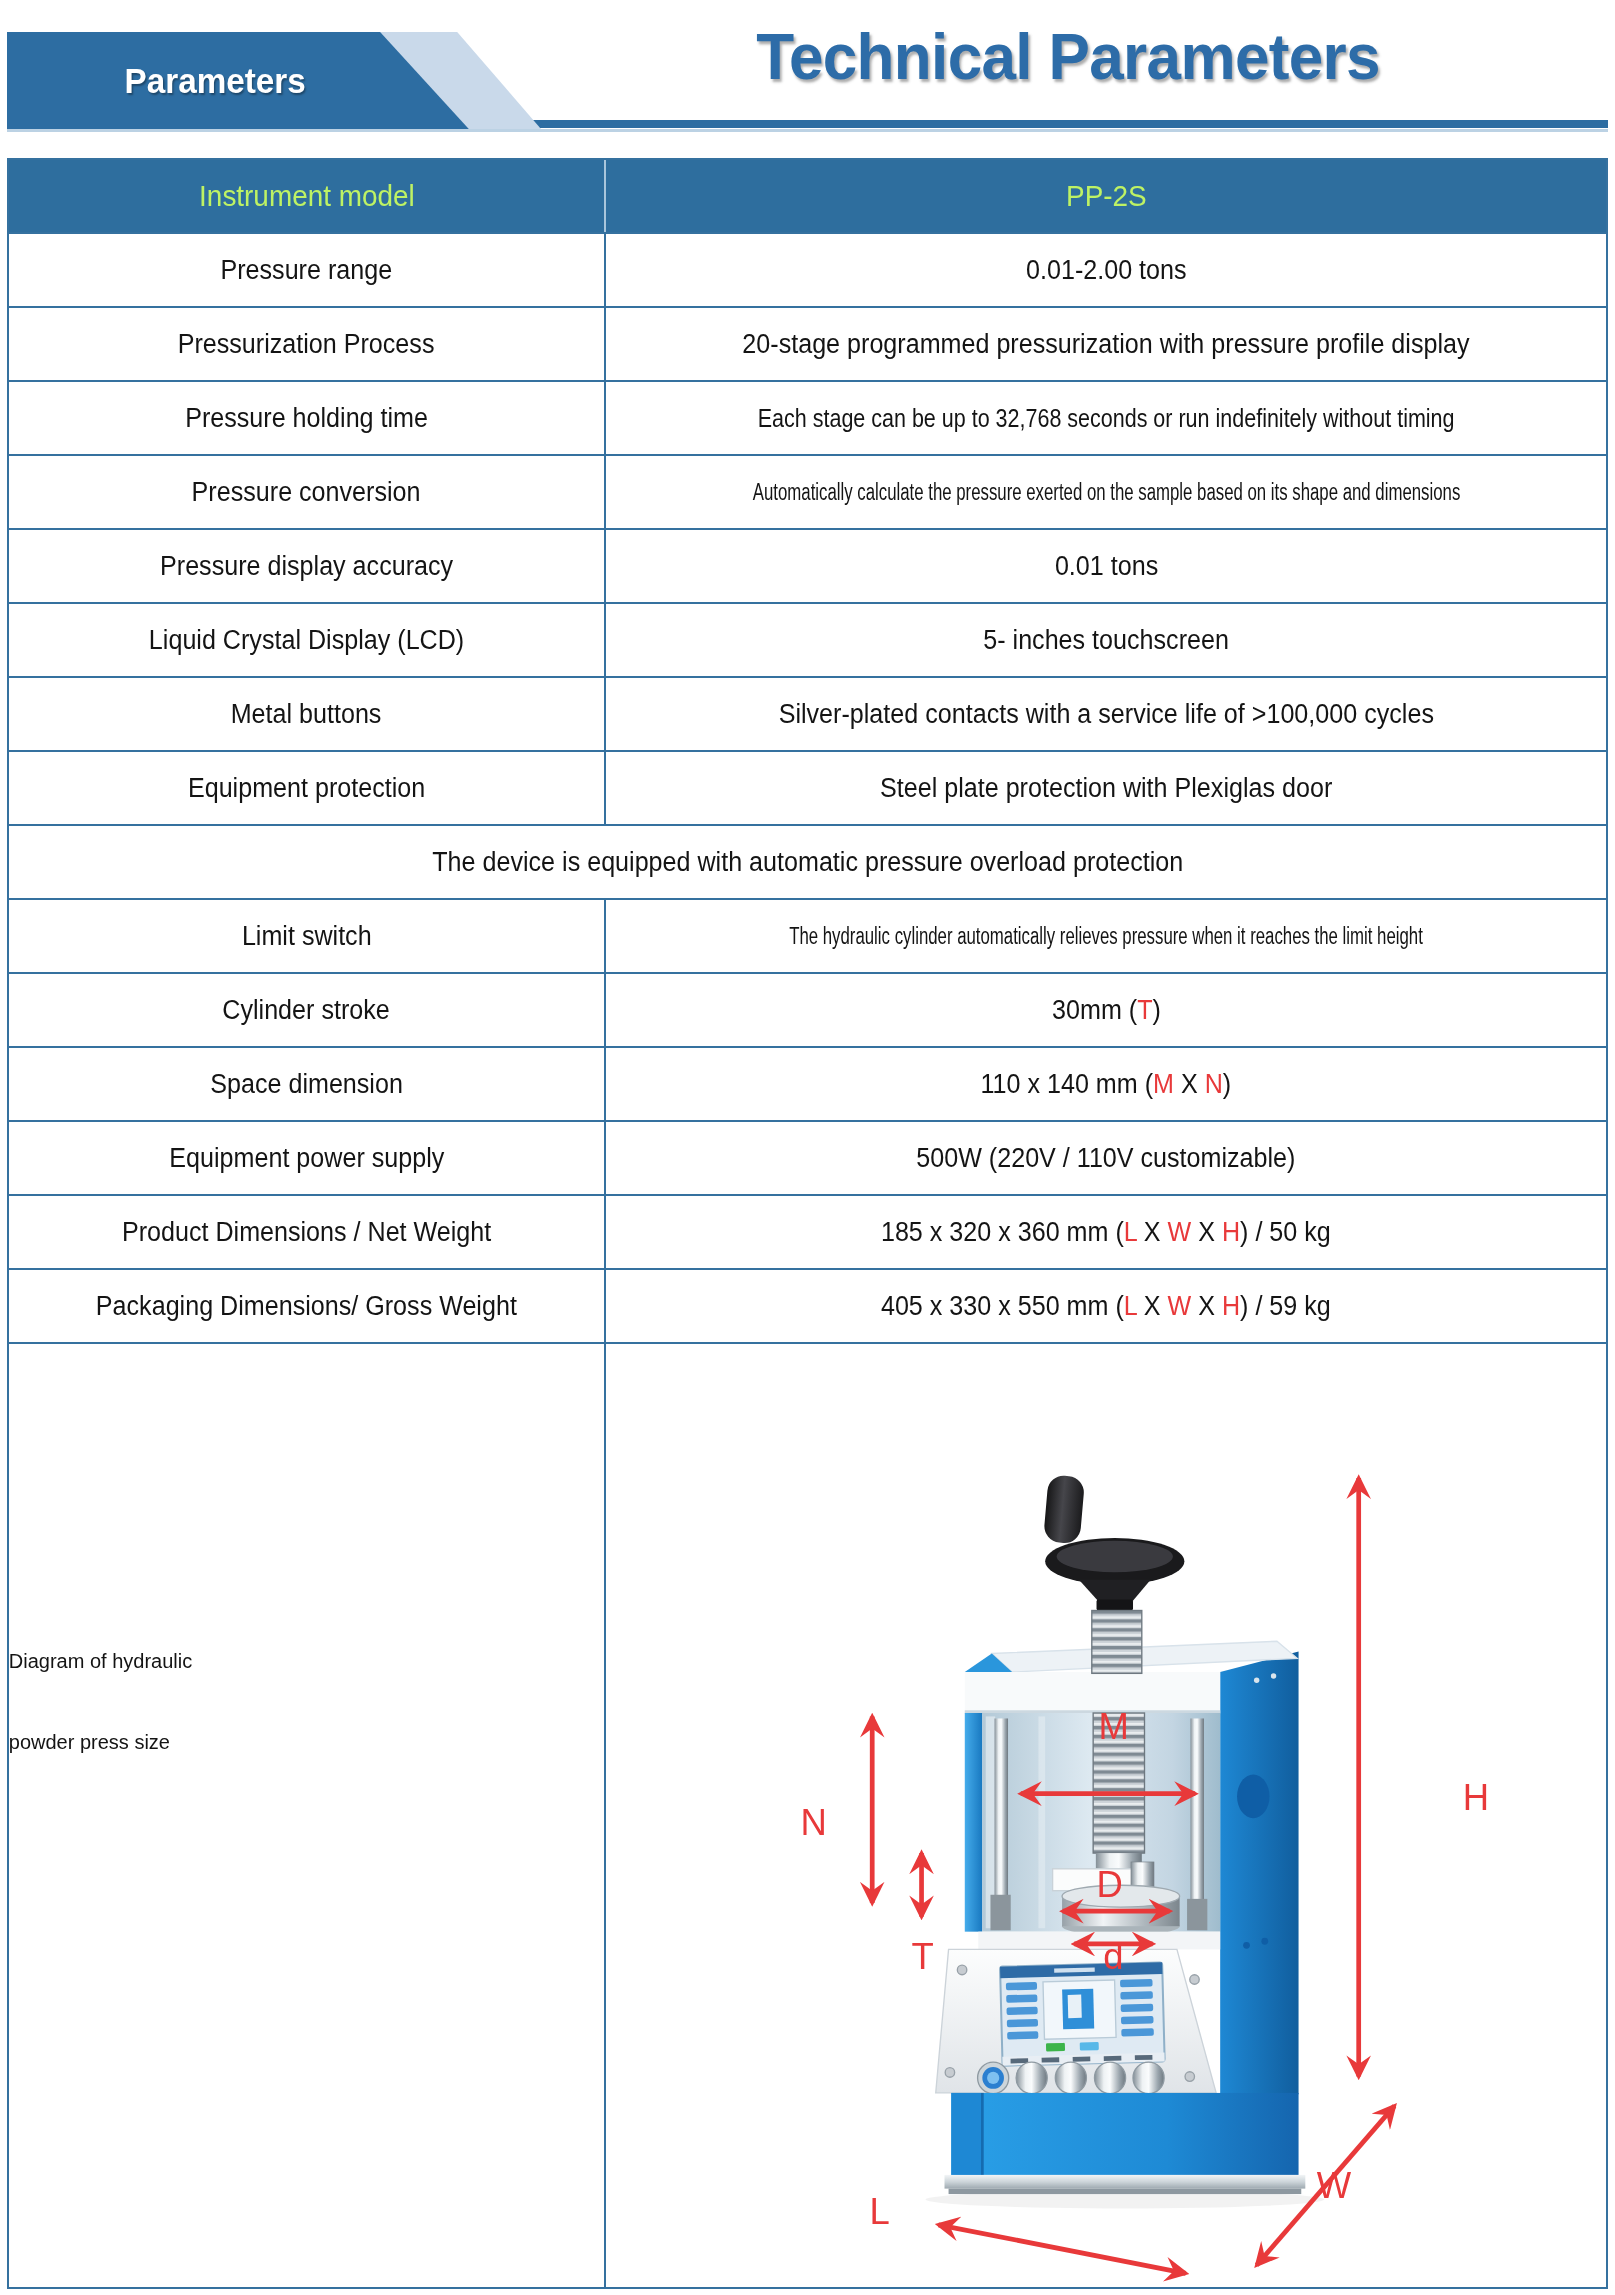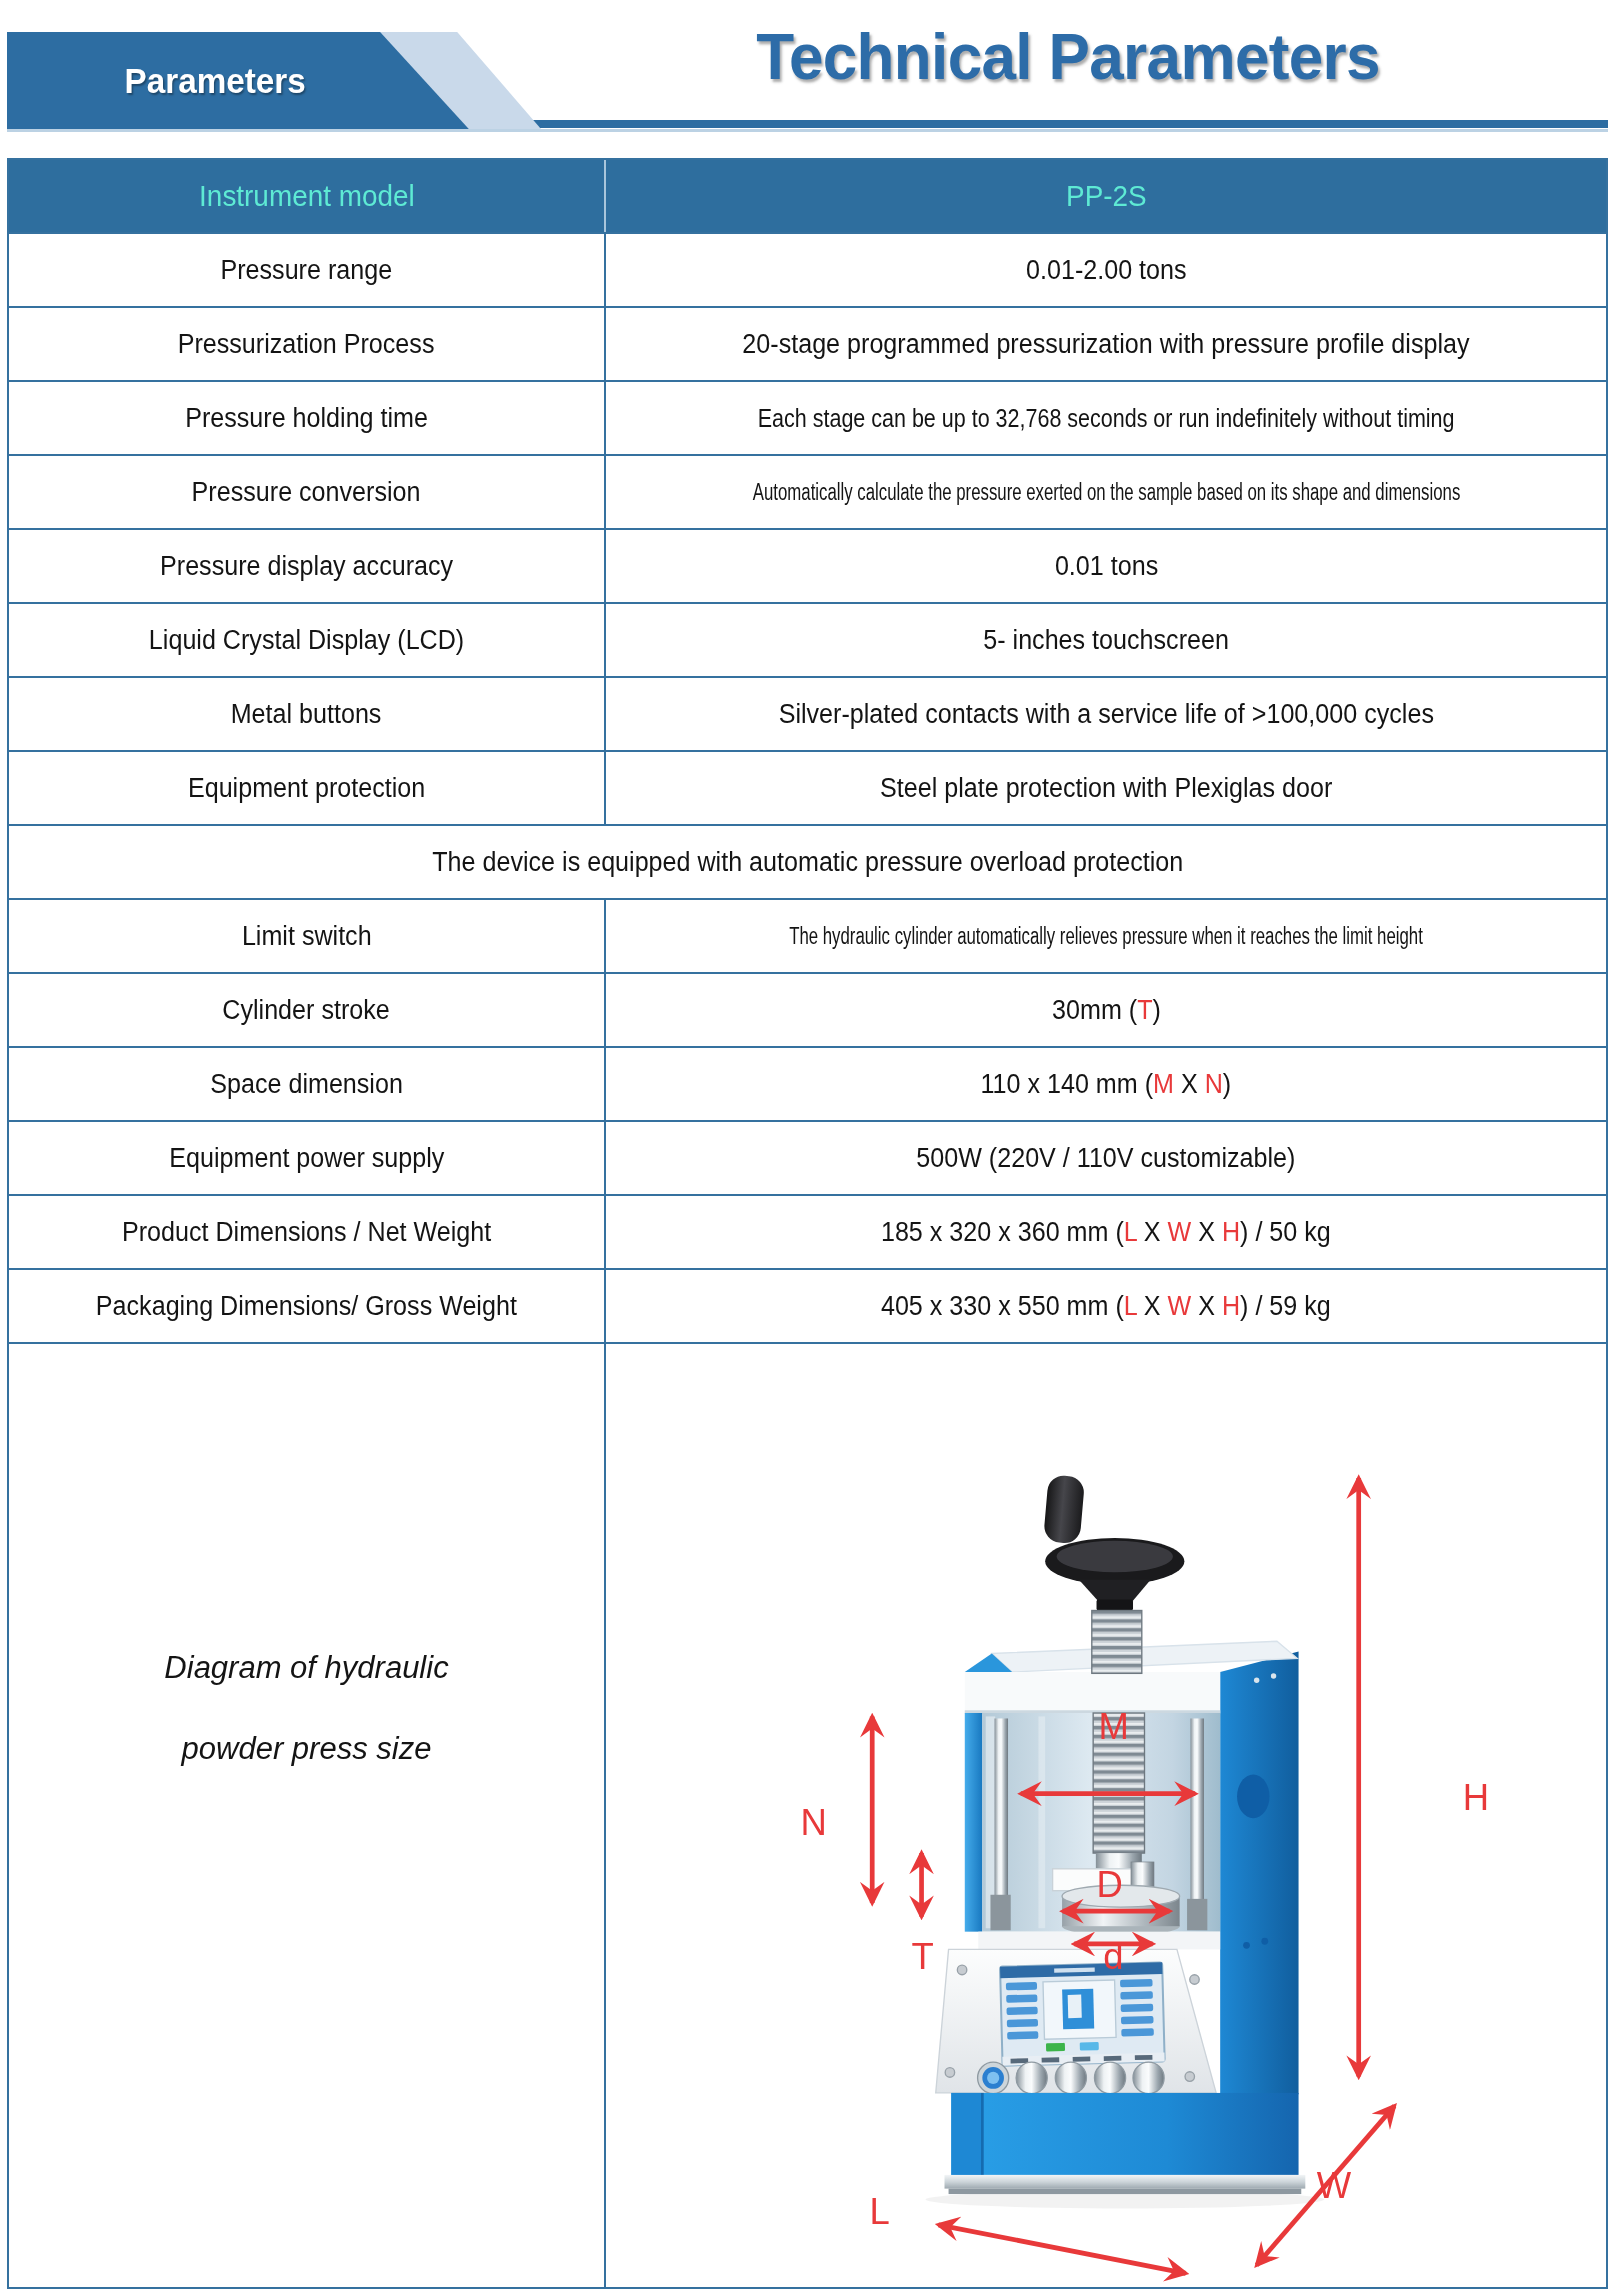--- a/index.html
+++ b/index.html
@@ -25,28 +25,28 @@
               border:2.7px solid #35719f;display:flex;flex-direction:column;box-sizing:border-box;}
   .trow{display:flex;flex:0 0 auto;height:74px;border-bottom:2.7px solid #35719f;box-sizing:border-box;background:#fff;}
   .trow:last-child{border-bottom:none;}
   .tcell{display:flex;align-items:center;justify-content:center;overflow:hidden;box-sizing:border-box;}
   .tlabel{flex:0 0 37.4%;border-right:2.7px solid #35719f;font-size:27px;}
   .tvalue{flex:1 1 auto;font-size:27px;}
   .sqz{white-space:nowrap;transform:scaleX(.93);}
   .vs{font-size:25px;transform:scaleX(.86);}
   .vxs{font-size:23px;transform:scaleX(.73);}
   .trow.hdr{background:#2e6e9e;}
-  .trow.hdr .tcell{color:#5eead4;font-size:30px;text-align:center;}
+  .trow.hdr .tcell{color:#bef264;font-size:30px;text-align:center;}
   .trow.hdr .tlabel{border-right-color:#a9c6dc;}
   .red{color:#e8393a;}
 
   
   .trow.diagram{flex:1 1 auto;height:auto;}
   #diagram-caption{flex:0 0 37.4%;border-right:2.7px solid #35719f;position:relative;box-sizing:border-box;}
-  #diagram-caption .cap{position:absolute;left:0;width:100%;text-align:center;font-size:31px;font-style:italic;}
+  #diagram-caption .cap{position:absolute;left:0;width:100%;font-size:20px;}
   #diagram-caption .cap.l1{top:306px;}
   #diagram-caption .cap.l2{top:387px;}
   #diagram-area{flex:1 1 auto;position:relative;}
   #diagram-area svg{position:absolute;inset:0;width:100%;height:100%;}
   .dimlbl{font-size:54px;fill:#e8393a;font-family:"Liberation Sans","DejaVu Sans",sans-serif;}
 </style>
 </head>
 <body>
 
 <div id="page">

